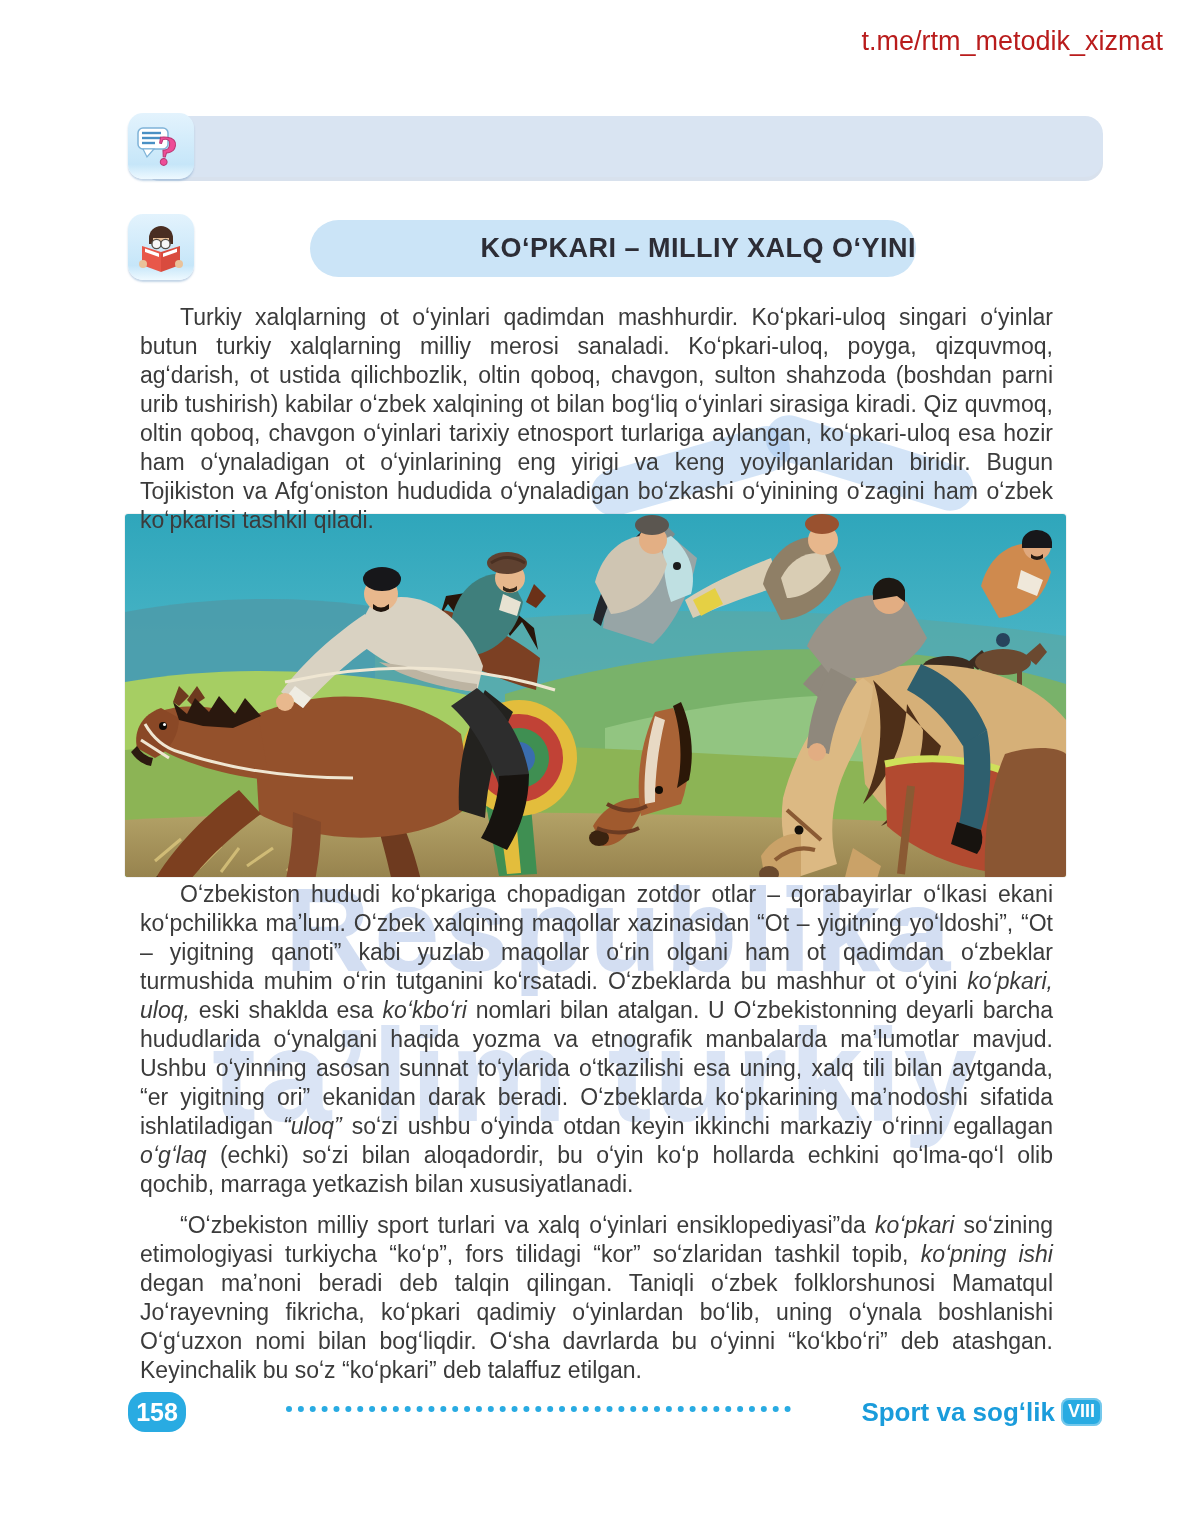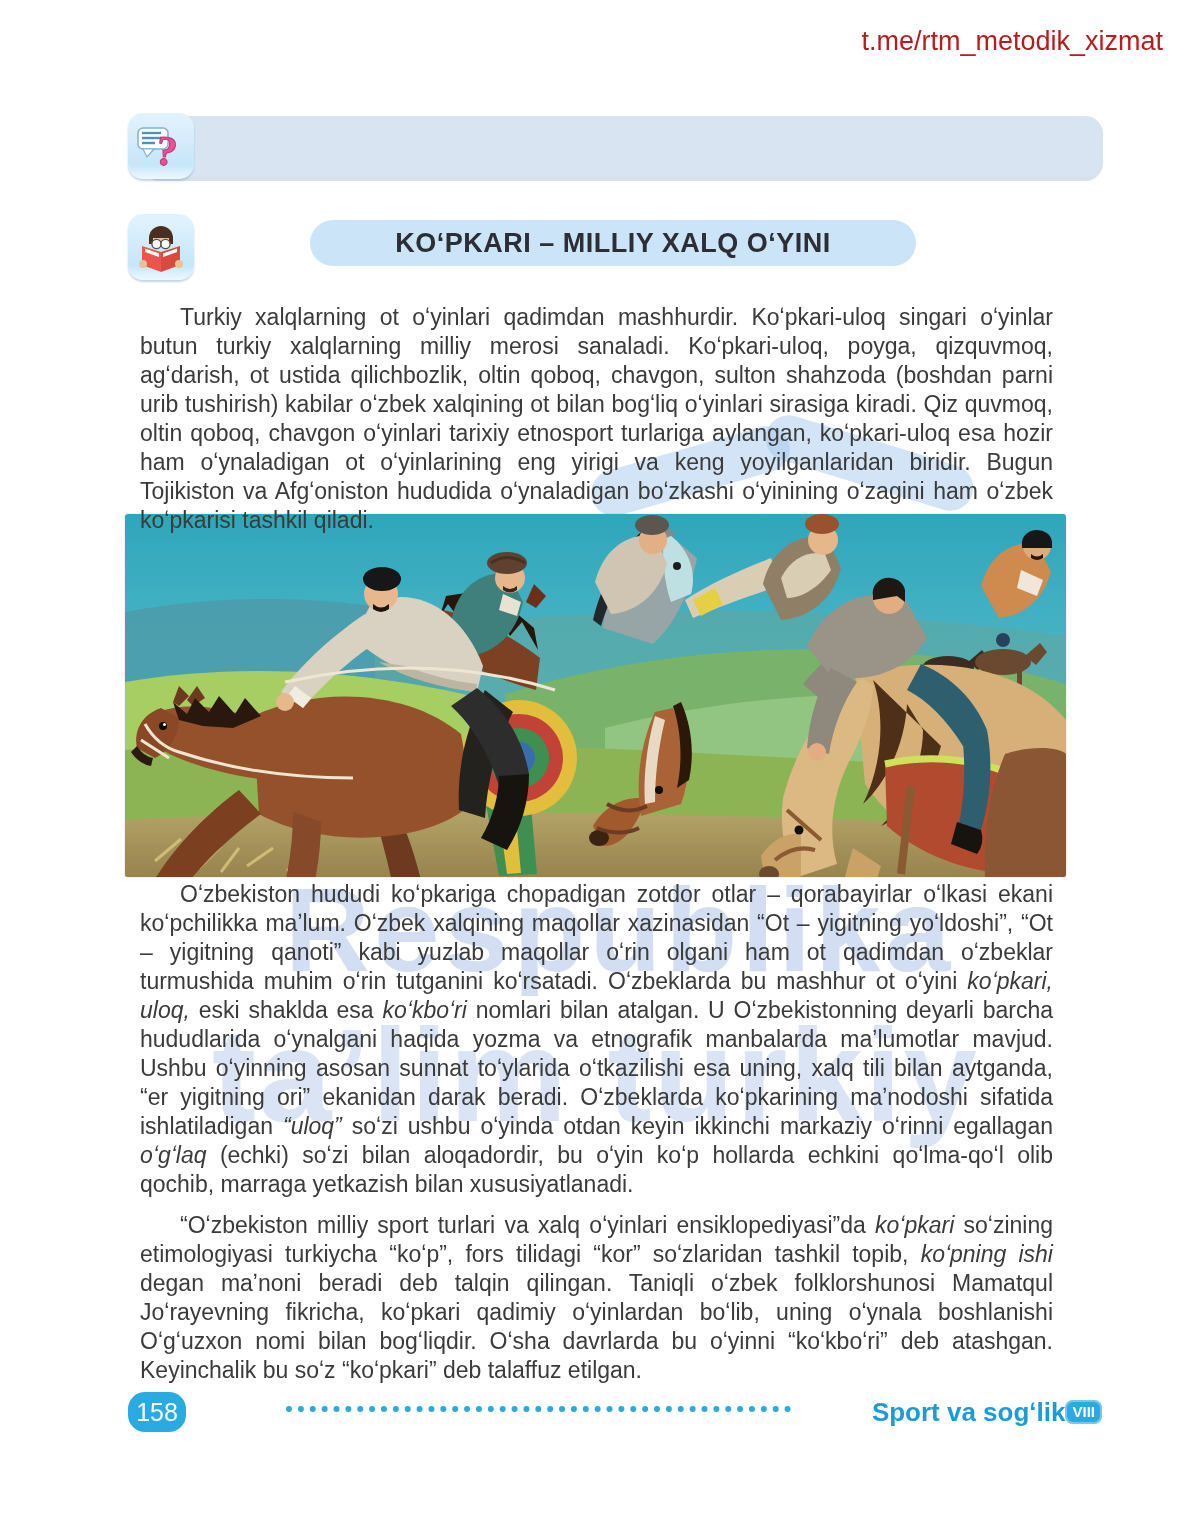--- a/index.html
+++ b/index.html
@@ -29,48 +29,48 @@
     background:linear-gradient(180deg,#e3f3fd 0%, #c6e6f9 78%, #eef9ff 100%);
     box-shadow:0 2px 2px rgba(120,160,200,.45);
   }
   .question-text {
     position:absolute; left:100px; top:0; height:66px; display:flex; align-items:center;
     font-size:26px; color:#2e2e2e;
   }
 
   .title-row { position:absolute; z-index:3; left:128px; top:214px; width:975px; height:68px; }
   .title-pill {
-    position:absolute; left:182px; top:6px; width:606px; height:46px;
+    position:absolute; left:182px; top:6px; width:606px; height:57px;
     background:#cbe4f7; border-radius:30px;
-    display:flex; align-items:center; justify-content:center;
+    display:flex; align-items:center; justify-content:flex-end;
   }
   .title-text { font-size:27px; font-weight:bold; color:#2d2d36; letter-spacing:.5px; }
 
   .body-text { position:absolute; z-index:3; left:128px; width:937px; font-size:23px; line-height:29px; text-align:justify; }
   .body-text p { margin:12px; text-indent:40px; }
   .block1 { top:291px; }
   .block2 { top:868px; }
   .block2 p + p { margin-top:0; }
 
   .illus {
     position:absolute; z-index:2; left:125px; top:514px; width:941px; height:363px;
     border-radius:3px; overflow:hidden; box-shadow:0 0 0 1px rgba(0,0,0,.05);
   }
 
   .footer { position:absolute; z-index:3; left:128px; right:89px; top:1390px; height:44px; display:flex; align-items:center; }
   .page-badge {
     width:58px; height:40px; border-radius:17px; background:#29abe2; color:#fff;
-    font-size:25px; font-weight:normal; display:flex; align-items:center; justify-content:center;
+    font-size:25px; font-weight:bold; display:flex; align-items:center; justify-content:center;
     flex:0 0 auto;
   }
   .dots { width:505px; margin-left:100px; border-bottom:6px dotted #29abe2; height:0; transform:translateY(-3px); flex:0 0 auto; }
   .footer-right { margin-left:auto; display:flex; align-items:center; }
   .book-title { color:#1a9cdb; font-weight:bold; font-size:26px; }
   .grade-badge {
-    margin-left:0; background:#29abe2; color:#fff; font-weight:bold; font-size:15px;
+    margin-left:6px; background:#29abe2; color:#fff; font-weight:bold; font-size:18px;
     padding:3px 7px 4px; border-radius:8px; box-shadow:inset 0 0 0 2px rgba(255,255,255,.35);
   }
 </style>
 </head>
 <body>
 
 <div class="page">
 
   <div class="wm wm1">Respublika</div>
   <div class="wm wm2">taʼlim turkiy</div>

